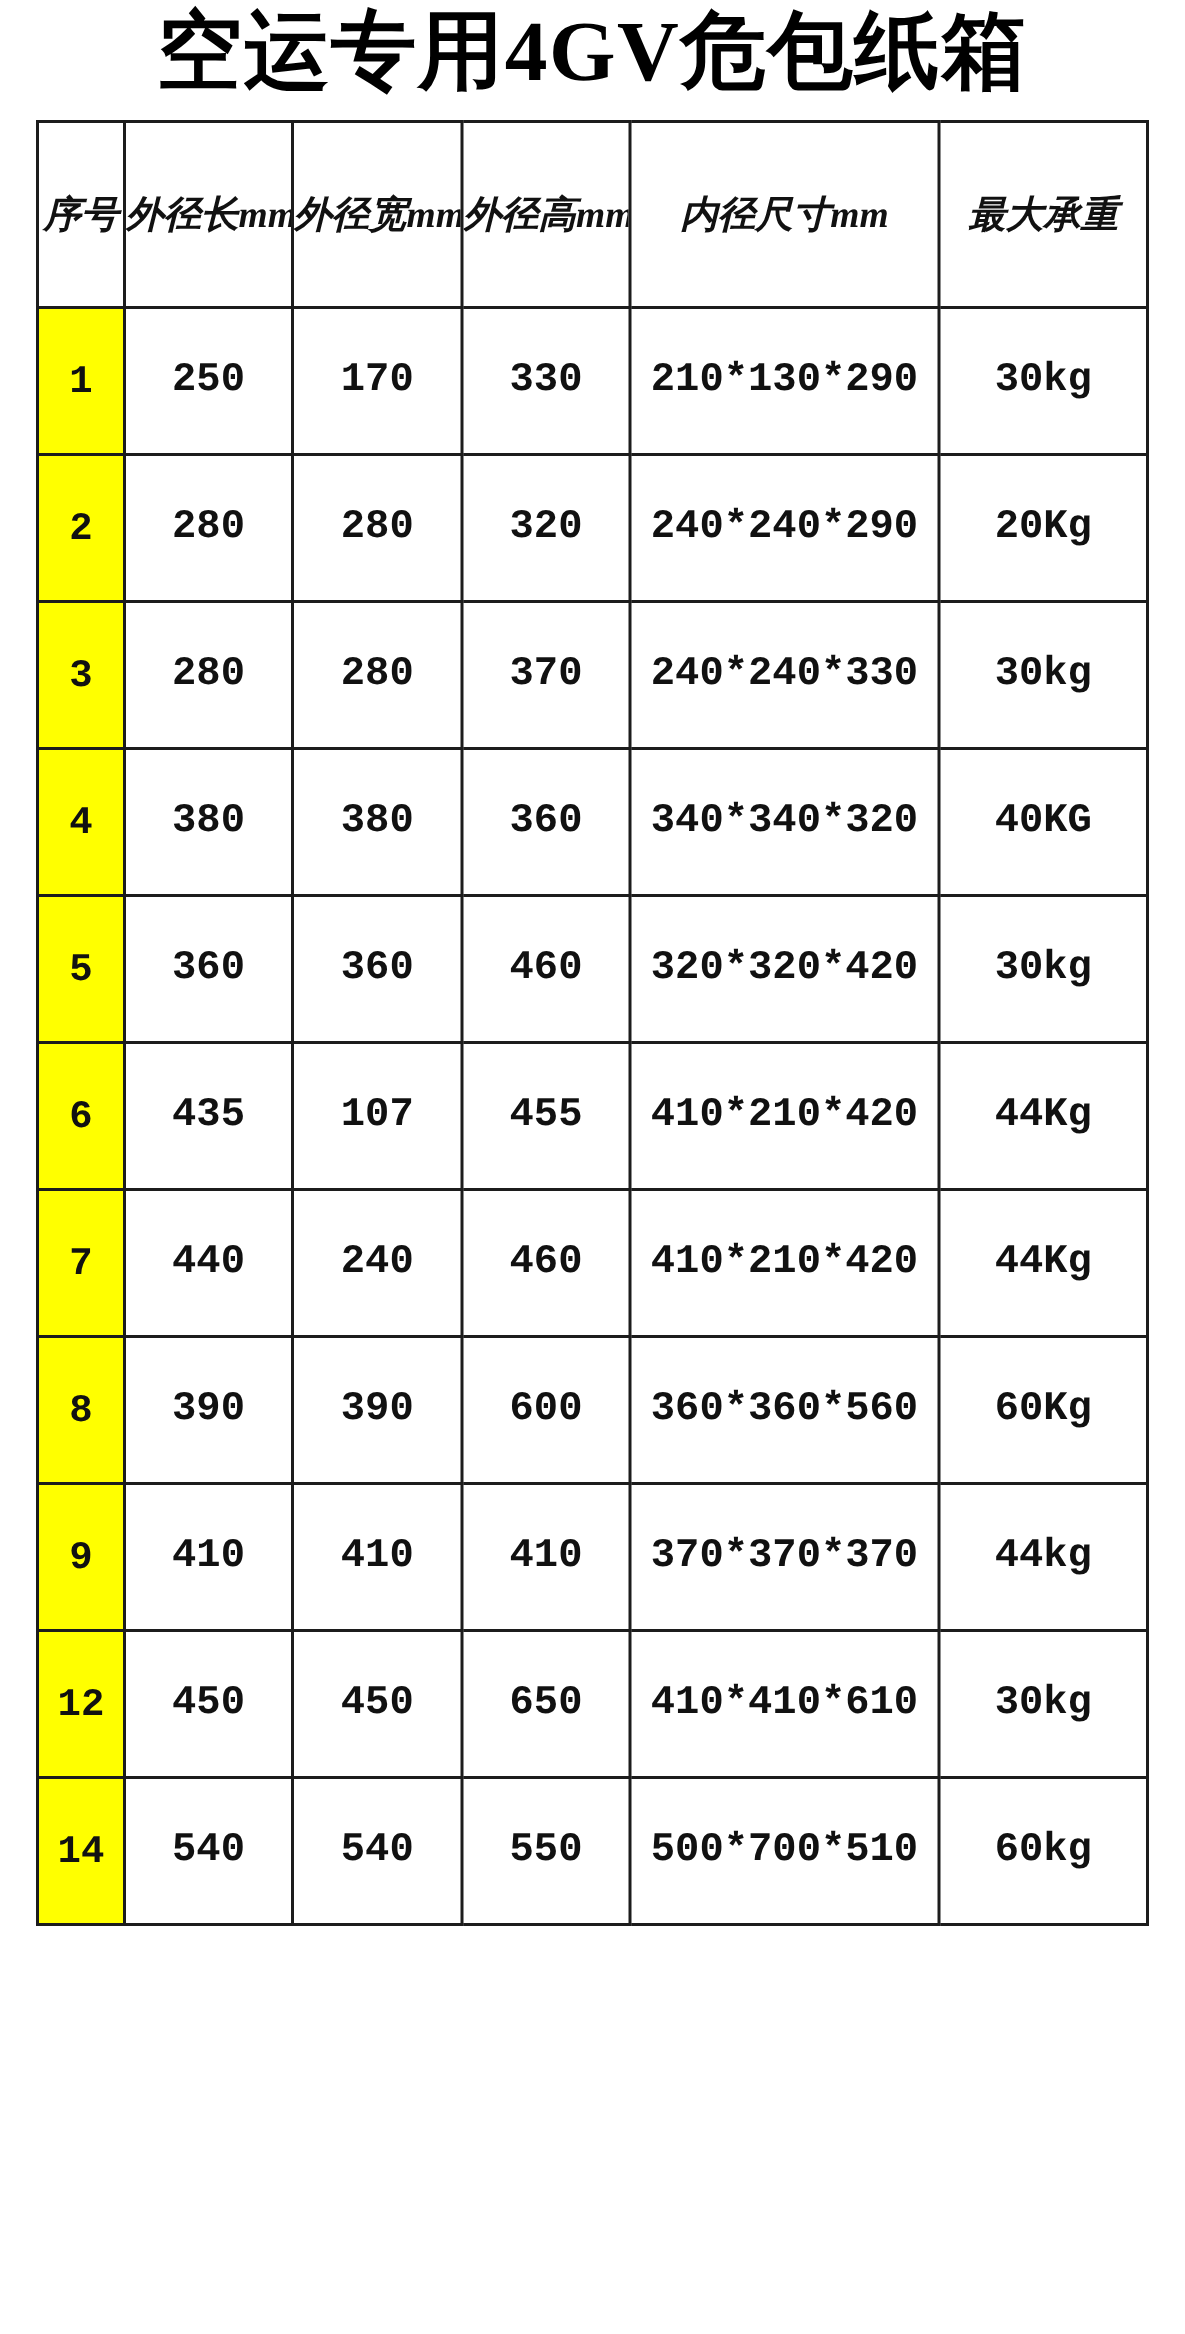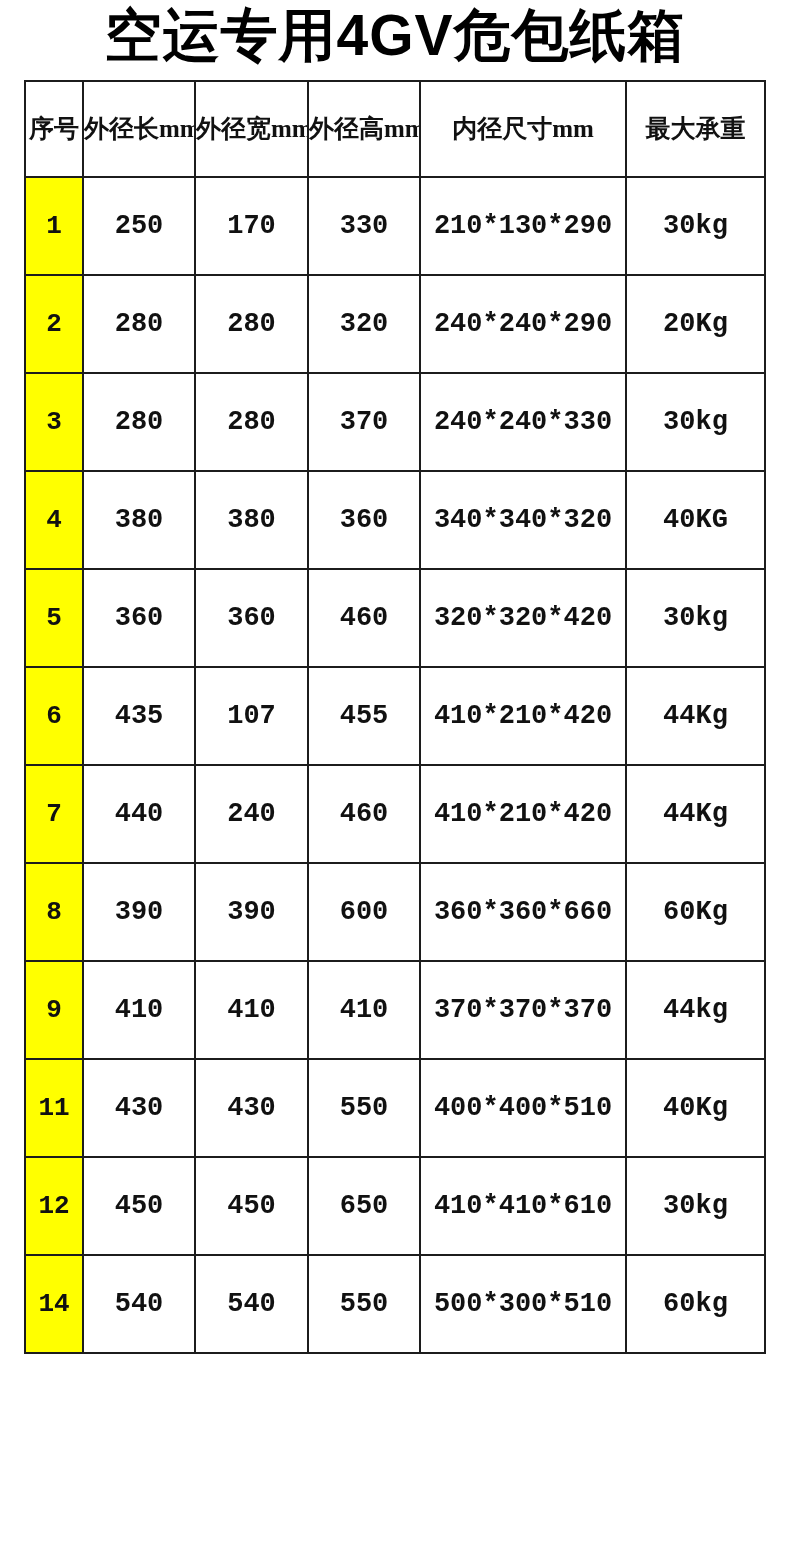--- a/index.html
+++ b/index.html
@@ -21,38 +21,38 @@
     background:var(--bg);
     overflow:hidden;
   }
   .page-title{
     margin-top:4px;
     text-align:center;
     font-size:57px;
     font-weight:bold;
     letter-spacing:1px;
     line-height:1.1;
-    font-family:Liberation Sans, sans-serif;
+    font-family:Liberation Serif, serif;
     color:#000000;
   }
   table.spec-table{
     margin:13px auto 0 auto;
     width:740px;
     border-collapse:collapse;
     table-layout:fixed;
   }
   .spec-table th,
   .spec-table td{
     border:2px solid var(--border);
     text-align:center;
     vertical-align:middle;
     overflow:hidden;
     white-space:nowrap;
   }
-  .spec-table thead tr{height:96px;}
+  .spec-table thead tr{height:124px;font-style:italic;}
   .spec-table tbody tr{height:98px;}
   .spec-table th{
     font-size:25px;
     font-weight:bold;
     font-family:"Liberation Serif","DejaVu Serif",serif;
   }
   .spec-table td{
     font-size:27px;
     font-weight:bold;
     font-family:"Liberation Mono","DejaVu Sans Mono",monospace;
@@ -150,51 +150,43 @@
           <td>240</td>
           <td>460</td>
           <td>410*210*420</td>
           <td>44Kg</td>
         </tr>
         <tr>
           <td class="num-col">8</td>
           <td>390</td>
           <td>390</td>
           <td>600</td>
-          <td>360*360*660</td>
+          <td>360*360*560</td>
           <td>60Kg</td>
         </tr>
         <tr>
           <td class="num-col">9</td>
           <td>410</td>
           <td>410</td>
           <td>410</td>
           <td>370*370*370</td>
           <td>44kg</td>
-        </tr>
-        <tr>
-          <td class="num-col">11</td>
-          <td>430</td>
-          <td>430</td>
-          <td>550</td>
-          <td>400*400*510</td>
-          <td>40Kg</td>
         </tr>
         <tr>
           <td class="num-col">12</td>
           <td>450</td>
           <td>450</td>
           <td>650</td>
           <td>410*410*610</td>
           <td>30kg</td>
         </tr>
         <tr>
           <td class="num-col">14</td>
           <td>540</td>
           <td>540</td>
           <td>550</td>
-          <td>500*300*510</td>
+          <td>500*700*510</td>
           <td>60kg</td>
         </tr>
       </tbody>
   </table>
 
 </div>
 
 </body></html>

